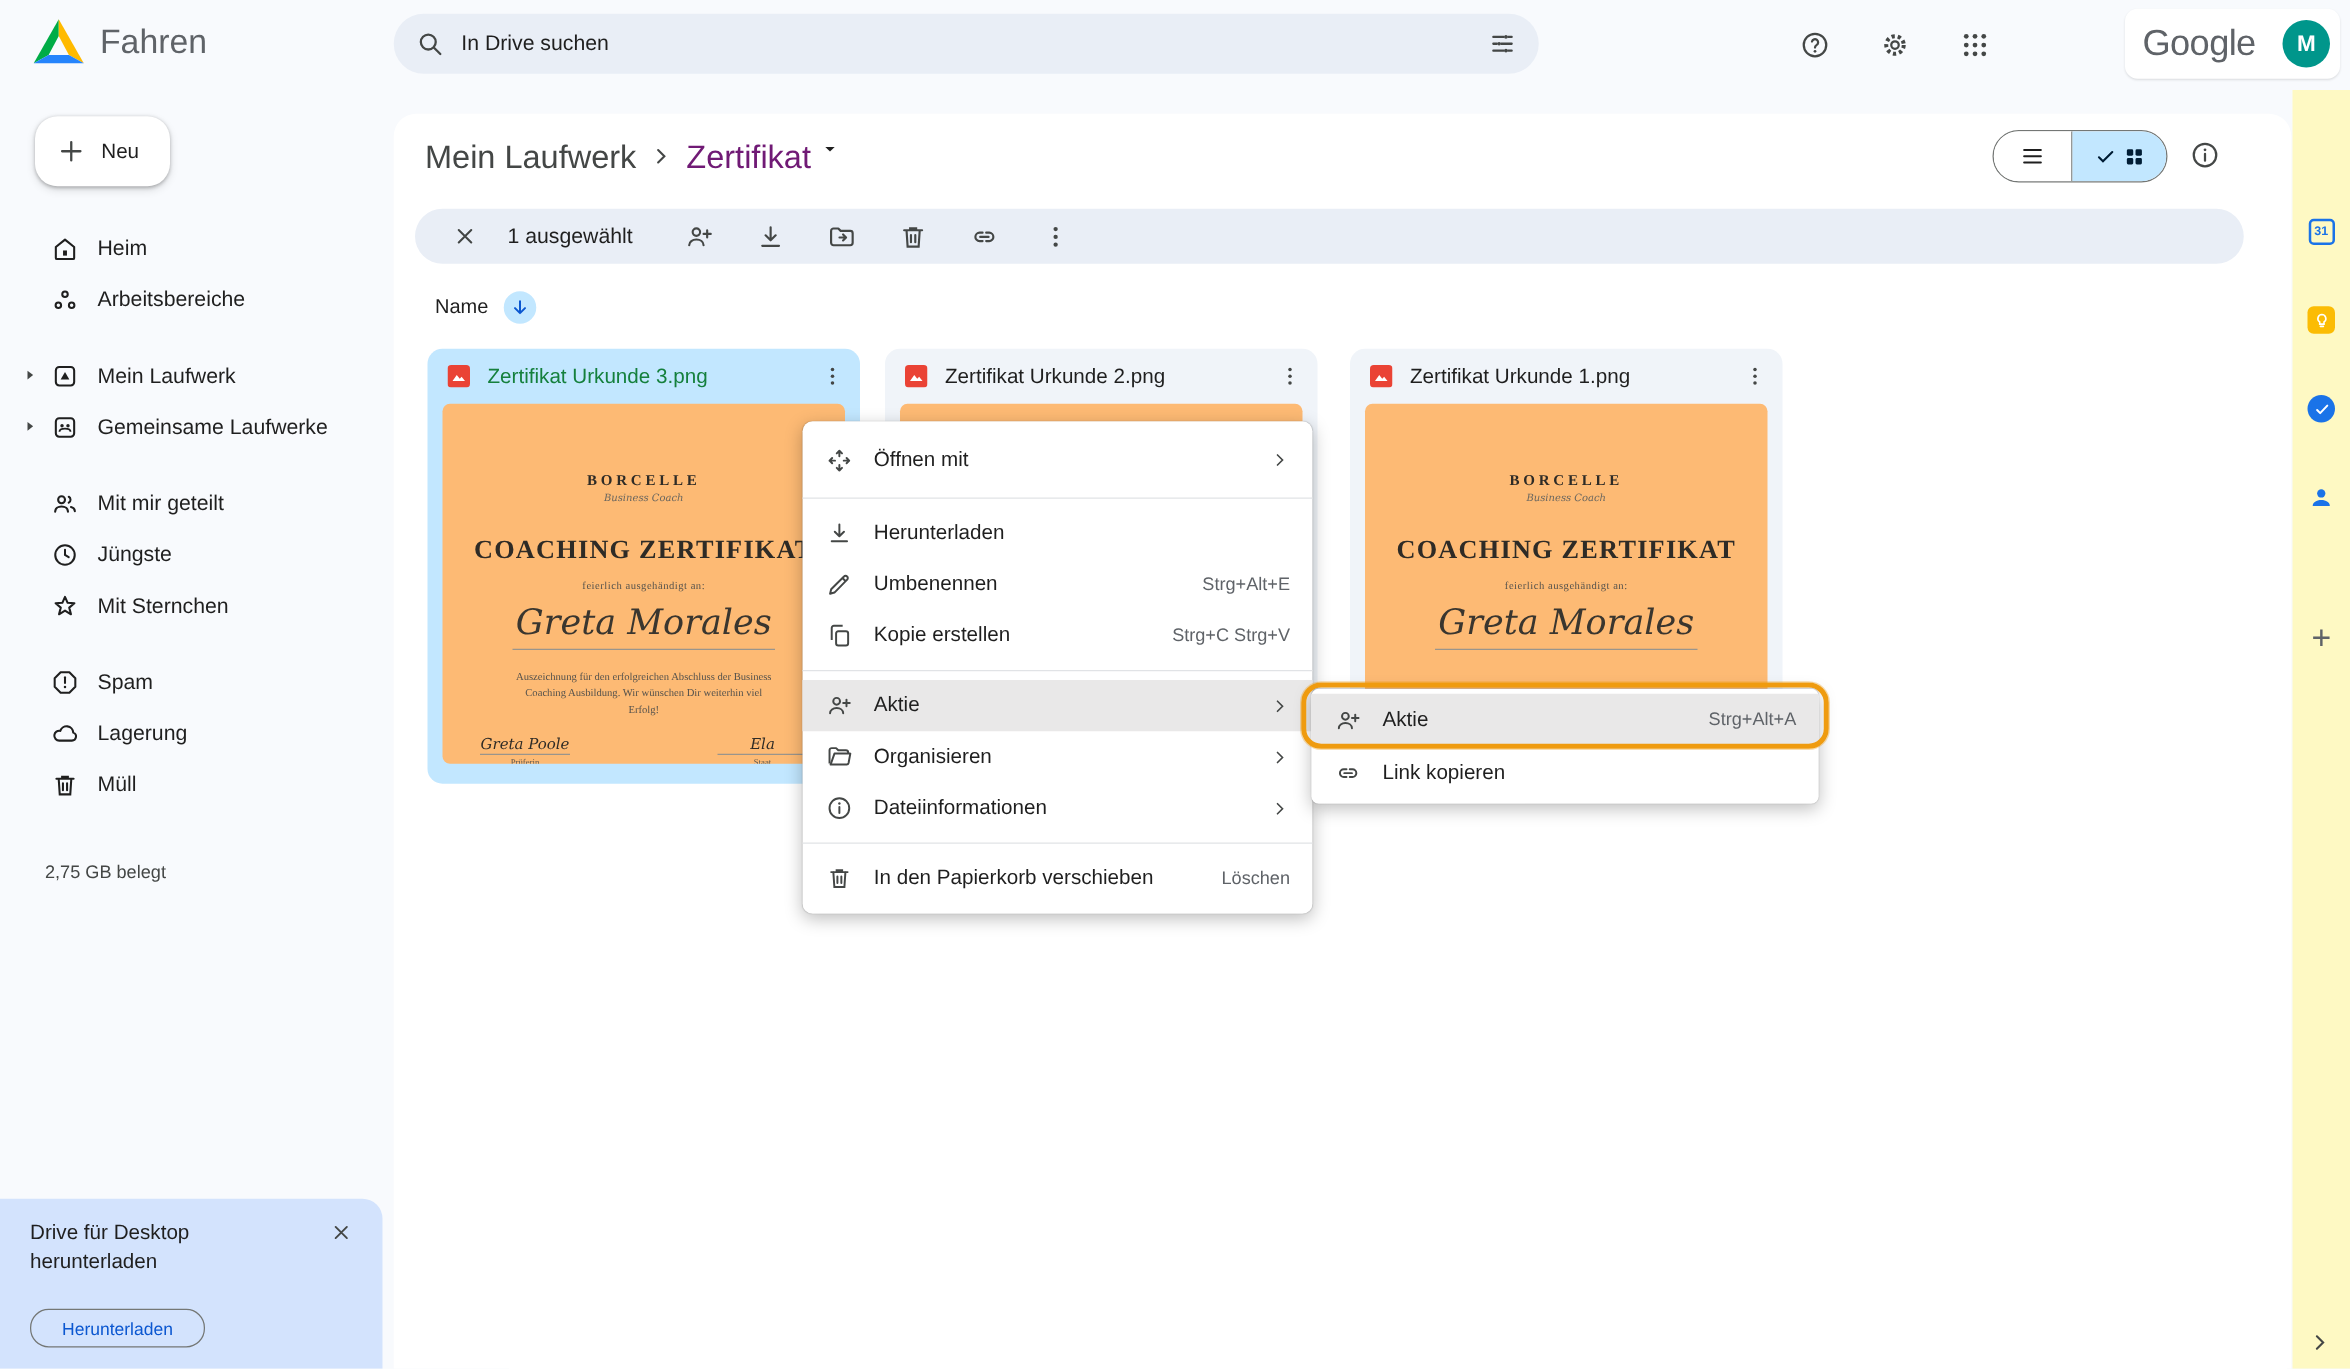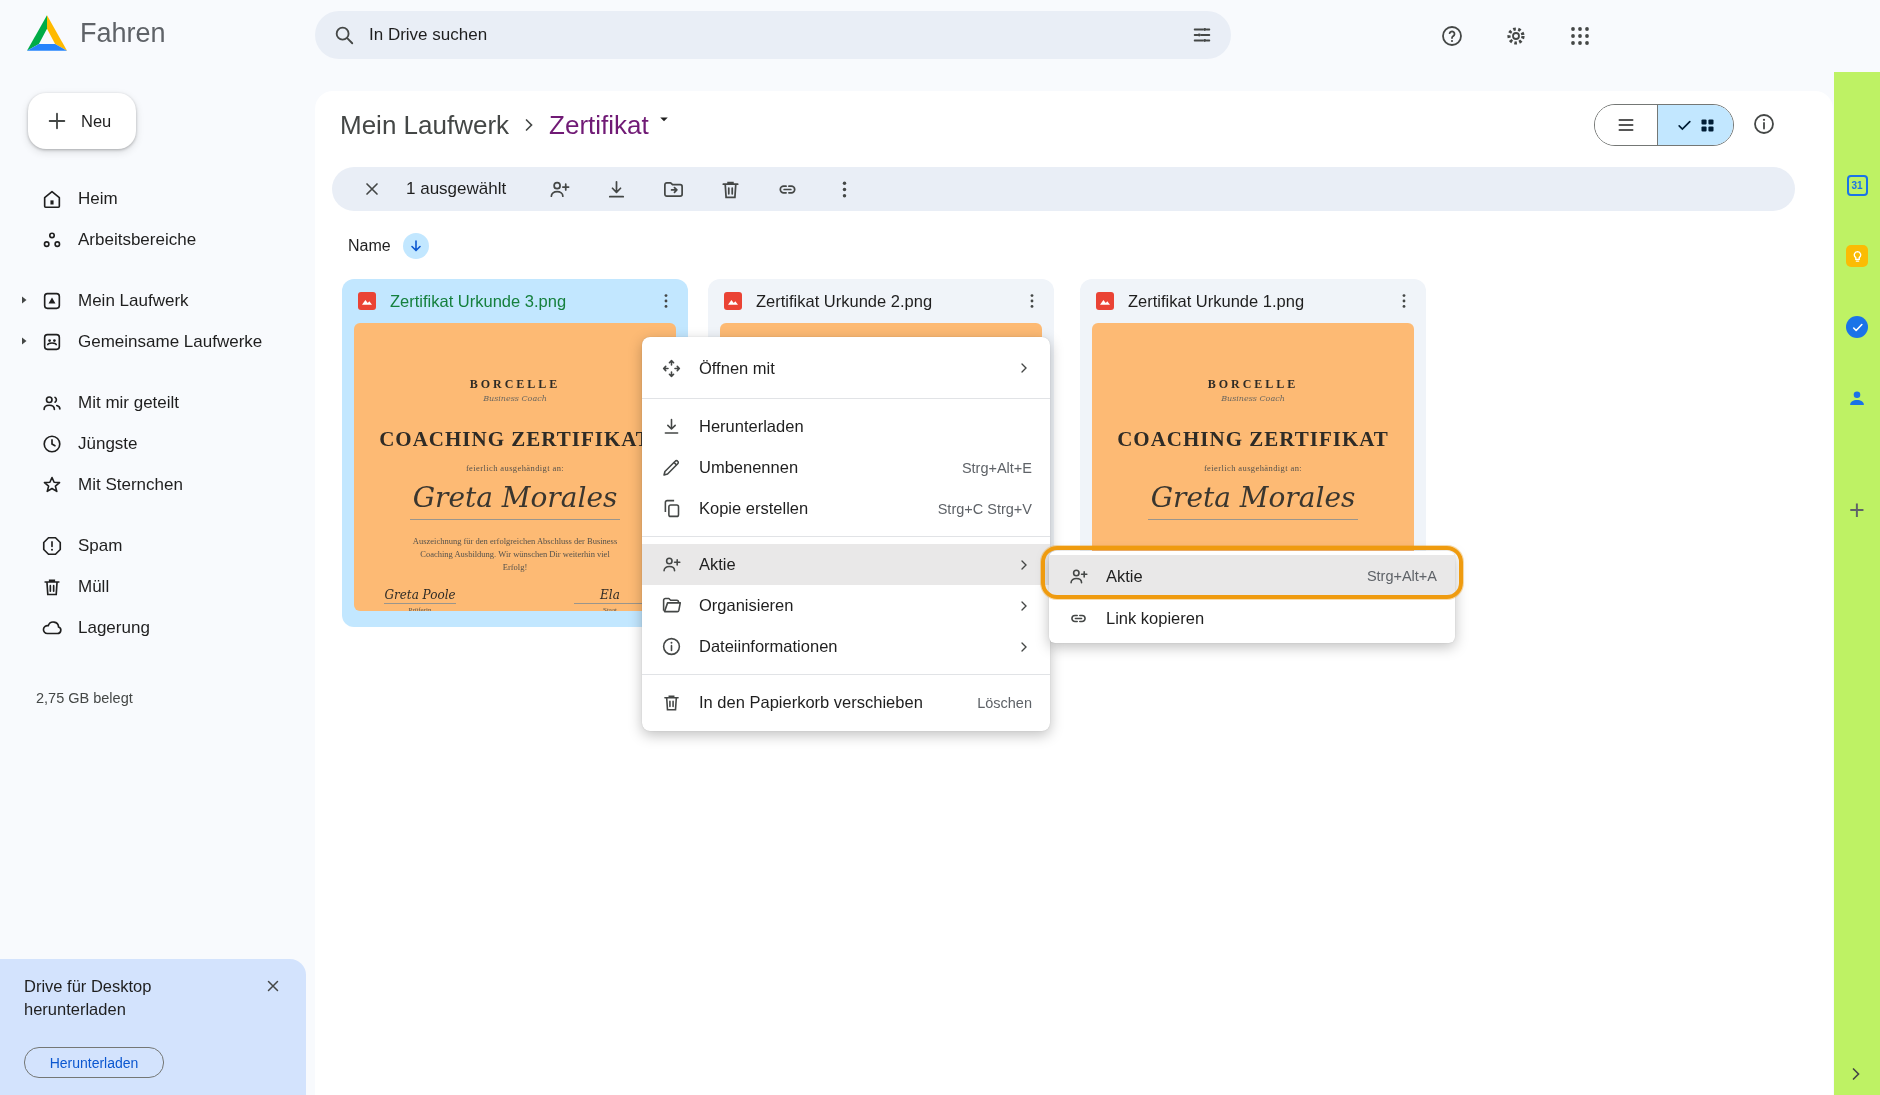--- a/index.html
+++ b/index.html
@@ -105,21 +105,21 @@
   .menu-divider{height:1px;background:#e1e3e6;margin:7px 0;}
 
   
   .submenu{position:absolute;left:1049px;top:551px;width:406px;background:#fff;border-radius:6px;padding:4px 0;
     box-shadow:0 4px 14px rgba(0,0,0,.25),0 0 1px rgba(0,0,0,.2);z-index:60;box-sizing:border-box;}
   .submenu .menu-row{height:42px;}
   .orange-ring{position:absolute;left:1041px;top:546px;width:422px;height:53px;border:4px solid #ef9b0f;
     border-radius:16px;z-index:70;pointer-events:none;box-sizing:border-box;box-shadow:0 0 0 1px rgba(239,155,15,.35);}
 
   
-  .right-rail{position:absolute;left:1834px;top:72px;width:46px;height:1023px;background:#bef264;}
+  .right-rail{position:absolute;left:1834px;top:72px;width:46px;height:1023px;background:#fef9c3;}
   .rail-item{position:absolute;left:11px;width:24px;height:24px;display:flex;align-items:center;justify-content:center;}
   .cal-icon{width:21px;height:21px;border:2px solid #1a73e8;border-radius:4px;color:#1a73e8;font-size:10px;font-weight:700;
     display:flex;align-items:center;justify-content:center;box-sizing:border-box;}
   .keep-icon{width:22px;height:22px;background:#fbbc04;border-radius:5px;display:flex;align-items:center;justify-content:center;}
   .tasks-icon{width:22px;height:22px;background:#1a73e8;border-radius:50%;display:flex;align-items:center;justify-content:center;}
   .rail-plus{font-size:27px;color:#5f6368;font-weight:400;}
   .rail-chevron{position:absolute;left:12px;top:992px;}
 </style>
 </head>
 <body>
@@ -176,20 +176,24 @@
         <circle cx="5" cy="12" r="1.9"></circle>
           <circle cx="12" cy="12" r="1.9"></circle>
           <circle cx="19" cy="12" r="1.9"></circle>
         <circle cx="5" cy="19" r="1.9"></circle>
           <circle cx="12" cy="19" r="1.9"></circle>
           <circle cx="19" cy="19" r="1.9"></circle>
       </svg>
     </span>
   </div>
 
+  <div class="account-chip">
+    <span class="google-word">Google</span>
+    <span class="avatar">M</span>
+  </div>
 </div>
 
 <div class="new-btn">
   <span>
     <svg width="22" height="22" viewBox="0 0 24 24" fill="none" stroke="#444746" stroke-width="2" stroke-linecap="round">
       <path d="M12 4v16M4 12h16"></path>
     </svg>
   </span>
   <span>Neu</span>
 </div>
@@ -279,34 +283,34 @@
       <svg width="22" height="22" viewBox="0 0 24 24" fill="none" stroke="#1f1f1f" stroke-width="1.8" stroke-linejoin="round">
         <path d="M8.2 3h7.6L21 8.2v7.6L15.8 21H8.2L3 15.8V8.2z"></path>
         <path d="M12 7.5v5" stroke-linecap="round"></path>
           <circle cx="12" cy="16" r="1.1" fill="#1f1f1f" stroke="none"></circle>
       </svg>
     </span>
     <span>Spam</span>
   </div>
   <div class="nav-row">
     <span class="nicon">
+      <svg width="22" height="22" viewBox="0 0 24 24" fill="none" stroke="#1f1f1f" stroke-width="1.8" stroke-linejoin="round">
+        <path d="M7 18a4.3 4.3 0 1 1 .9-8.5A5.8 5.8 0 0 1 19.2 11 3.6 3.6 0 0 1 18 18H7z"></path>
+      </svg>
+    </span>
+    <span>Lagerung</span>
+  </div>
+  <div class="nav-row">
+    <span class="nicon">
       <svg width="22" height="22" viewBox="0 0 24 24" fill="none" stroke="#1f1f1f" stroke-width="1.8" stroke-linecap="round">
         <path d="M4.5 6.5h15M9.5 6.5V4.8h5v1.7M6.5 6.5l.9 13.7h9.2l.9-13.7"></path>
         <path d="M10.2 10.5v6M13.8 10.5v6"></path>
       </svg>
     </span>
     <span>Müll</span>
-  </div>
-  <div class="nav-row">
-    <span class="nicon">
-      <svg width="22" height="22" viewBox="0 0 24 24" fill="none" stroke="#1f1f1f" stroke-width="1.8" stroke-linejoin="round">
-        <path d="M7 18a4.3 4.3 0 1 1 .9-8.5A5.8 5.8 0 0 1 19.2 11 3.6 3.6 0 0 1 18 18H7z"></path>
-      </svg>
-    </span>
-    <span>Lagerung</span>
   </div>
 </nav>
 <div class="storage-text">2,75 GB belegt</div>
 
 <div class="promo">
   <div class="promo-title">Drive für Desktop herunterladen</div>
   <span class="promo-close">
     <svg width="18" height="18" viewBox="0 0 24 24" fill="none" stroke="#444746" stroke-width="2" stroke-linecap="round">
       <path d="M6 6l12 12M18 6 6 18"></path>
     </svg>

